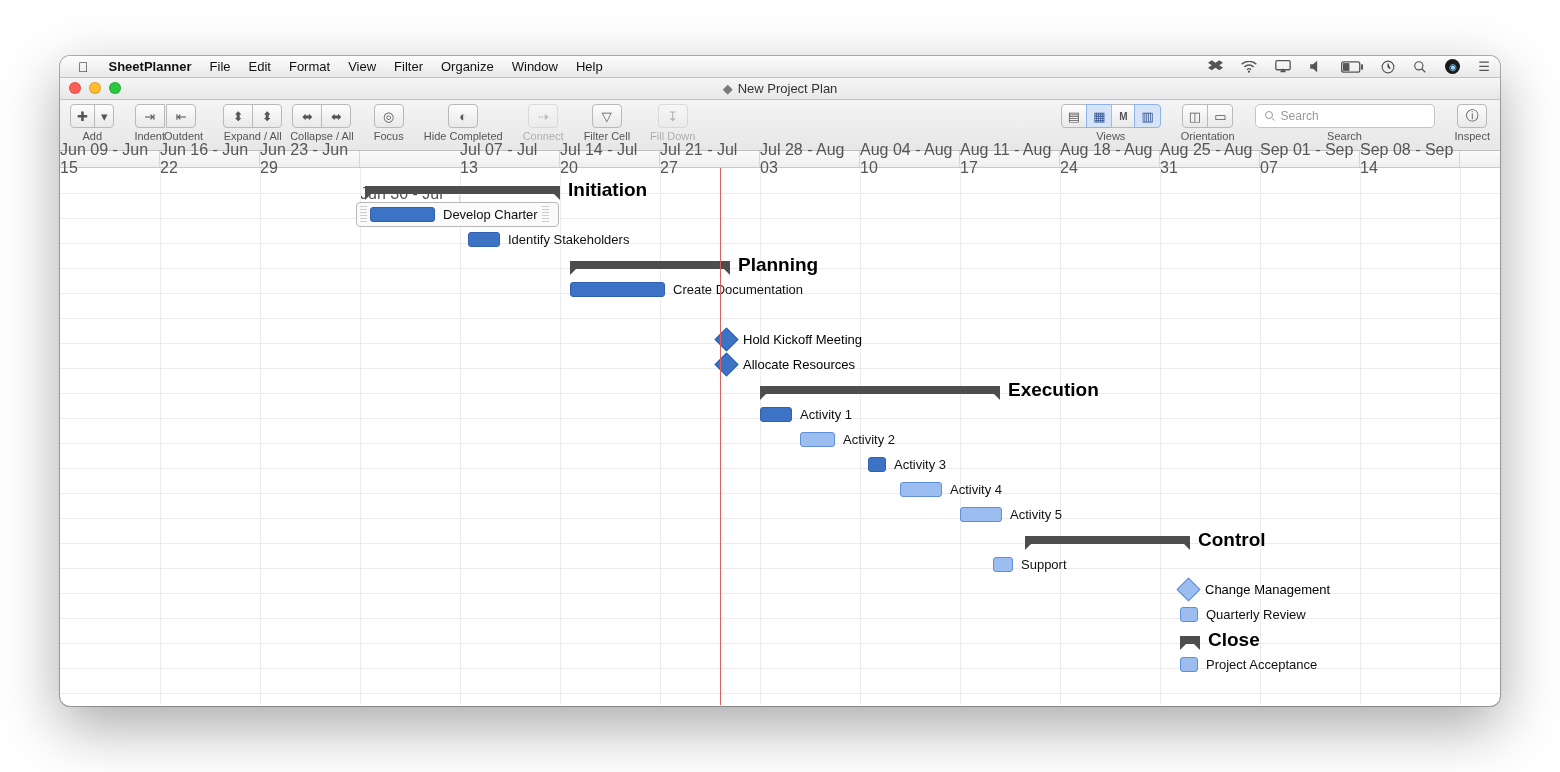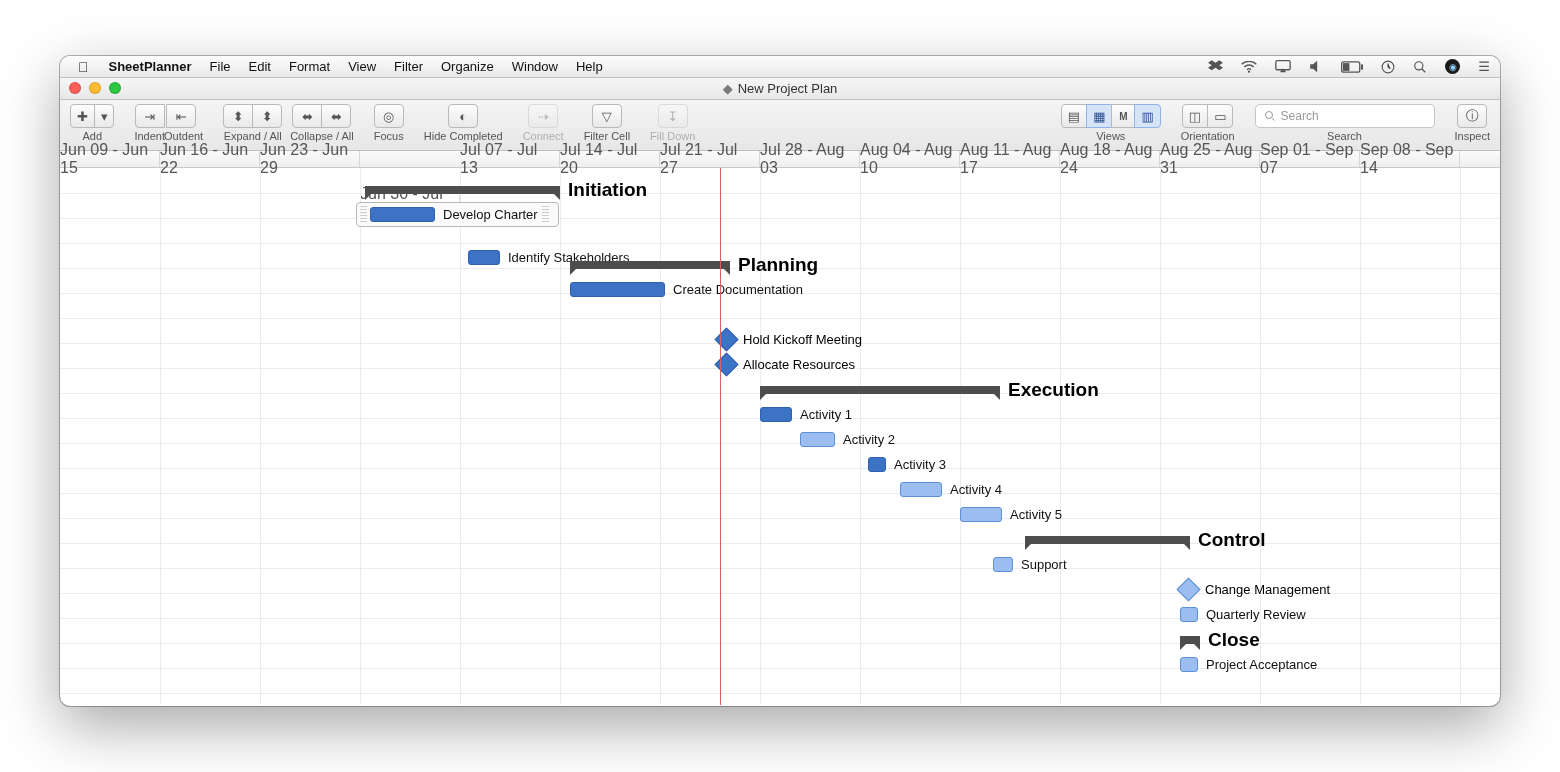--- a/index.html
+++ b/index.html
@@ -335,21 +335,21 @@
       <div class="summary" style="left: 305px; top: 9px;">
         <div class="sbar" style="width:195px"></div>
         <span class="lbl">Initiation</span>
       </div>
       <div class="task selected" style="left: 296px; top: 34px;">
         <div class="grip"></div>
         <div class="bar" style="width:65px"></div>
         <span class="lbl">Develop Charter</span>
         <div class="grip" style="margin-left:4px"></div>
       </div>
-      <div class="task" style="left: 408px; top: 59px; margin-top: 18px;">
+      <div class="task" style="left: 408px; top: 59px;">
         <div class="bar" style="width:32px"></div>
         <span class="lbl">Identify Stakeholders</span>
       </div>
       <div class="summary" style="left: 510px; top: 84px;">
         <div class="sbar" style="width:160px"></div>
         <span class="lbl">Planning</span>
       </div>
       <div class="task" style="left: 510px; top: 109px;">
         <div class="bar" style="width:95px"></div>
         <span class="lbl">Create Documentation</span>

